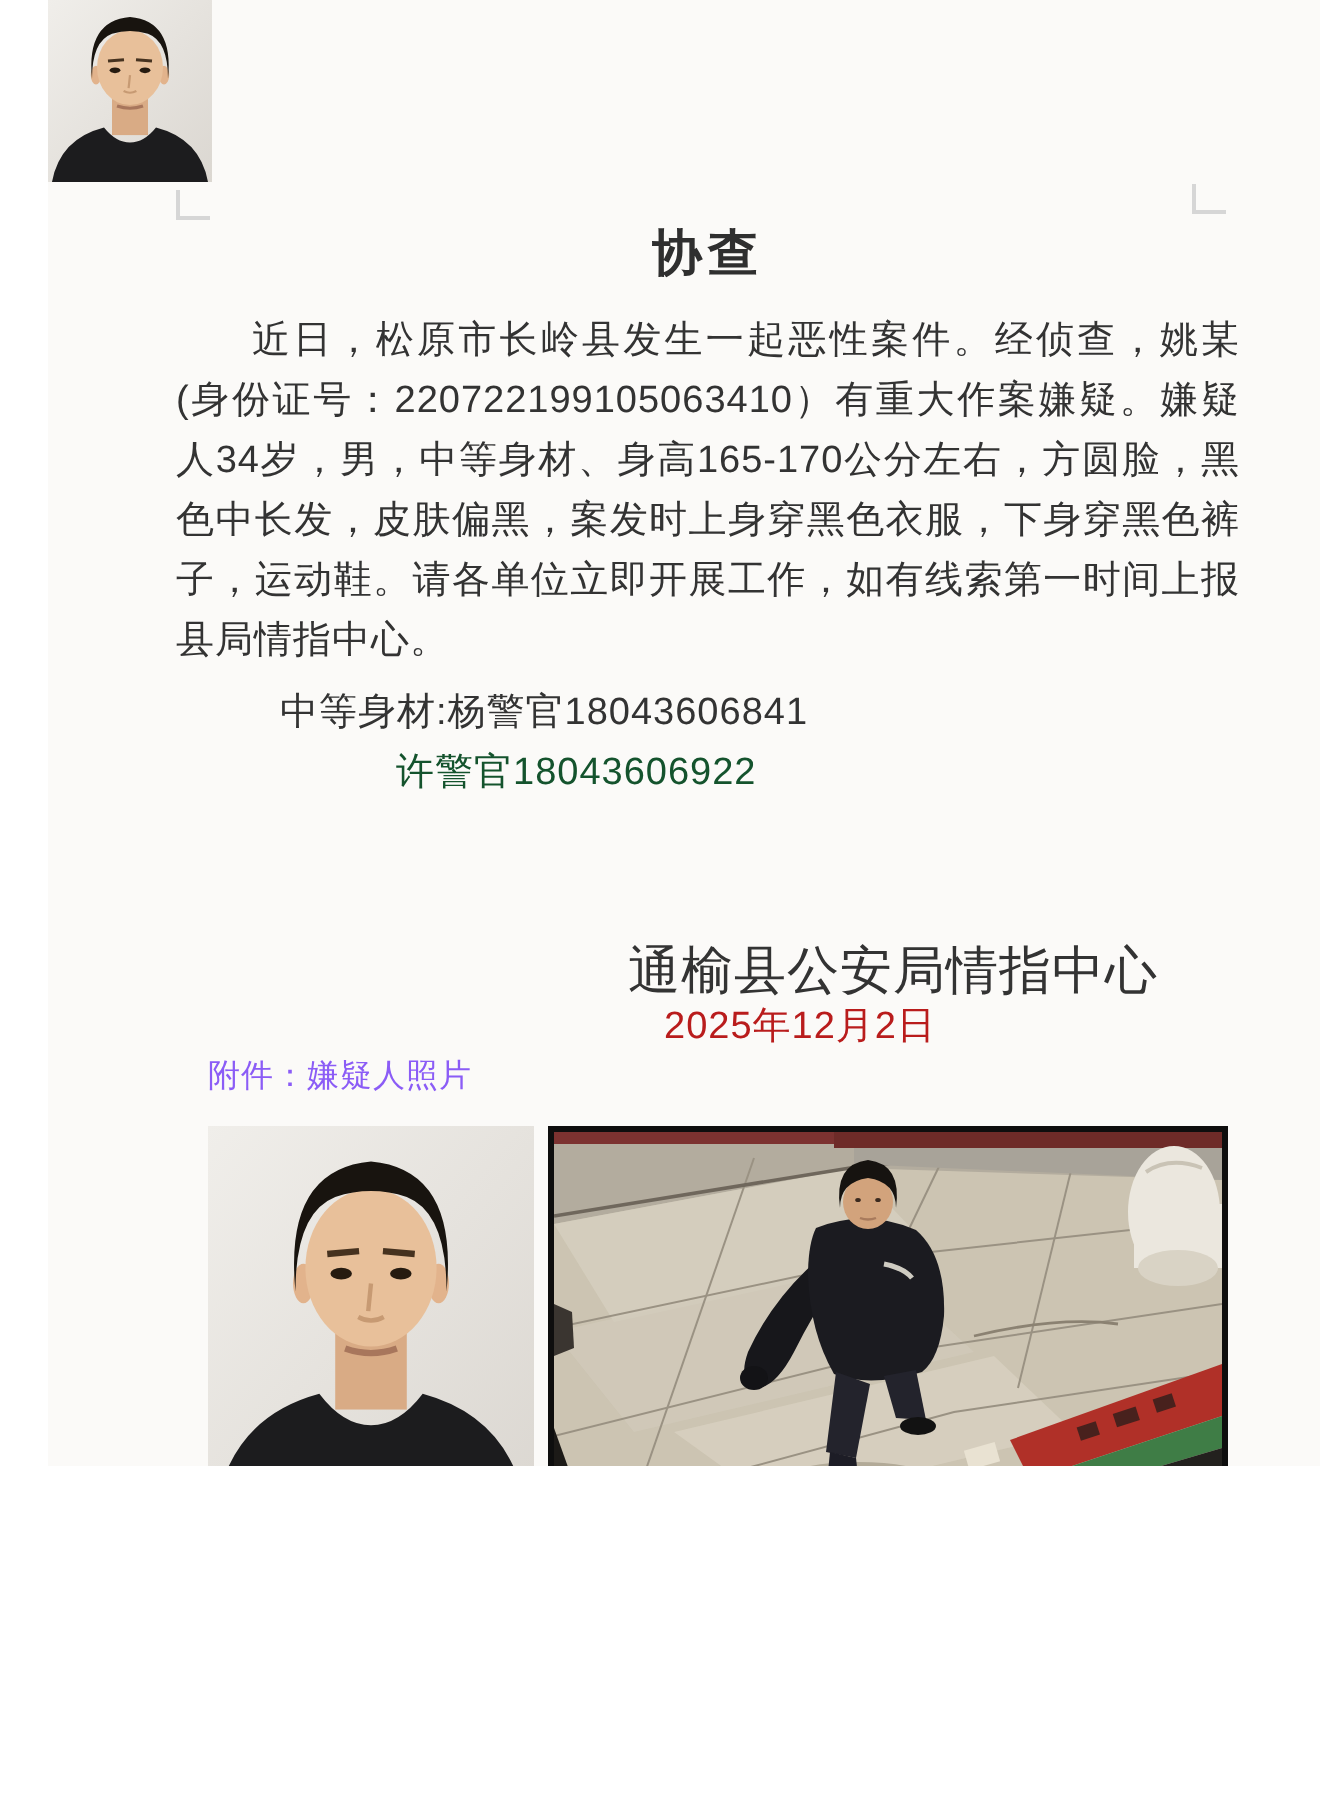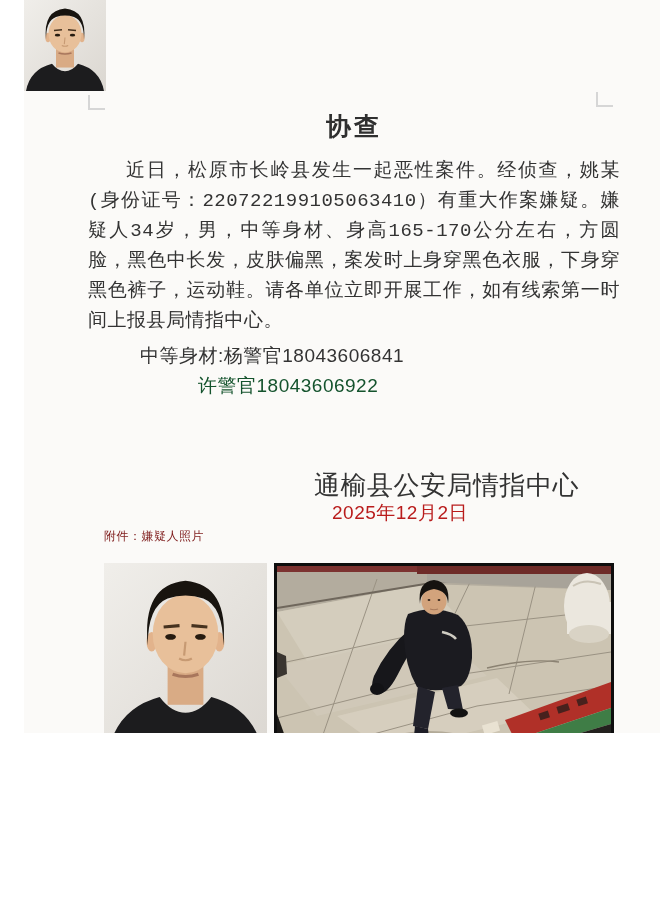--- a/index.html
+++ b/index.html
@@ -25,27 +25,26 @@
     position:absolute;left:65px;top:110px;width:530px;
     text-align:center;font-size:25px;font-weight:600;
     color:#2f2f2f;letter-spacing:3px;
   }
   .body-text{
     position:absolute;left:64px;top:156px;width:532px;
     font-size:19px;line-height:30px;color:#333333;
     letter-spacing:0.5px;
     text-align:justify;text-justify:inter-ideograph;
     text-indent:2em;
-    font-family:Liberation Mono, monospace;
   }
   .contact1{position:absolute;left:116px;top:343px;font-size:19px;color:#333;letter-spacing:0.5px;}
   .contact2{position:absolute;left:174px;top:373px;font-size:19px;color:#14532d;letter-spacing:0.5px;}
   .issuer{position:absolute;left:290px;top:468px;font-size:26px;color:#333;letter-spacing:0.5px;}
   .date{position:absolute;left:308px;top:500px;font-size:19px;color:#b91c1c;letter-spacing:0.5px;}
-  .attach-label{position:absolute;left:80px;top:528px;font-size:12px;color:#7f1d1d;letter-spacing:0.5px;}
+  .attach-label{position:absolute;left:80px;top:528px;font-size:16px;color:#8b5cf6;letter-spacing:0.5px;}
   
   .photos{position:absolute;left:80px;top:563px;display:flex;gap:7px;align-items:flex-start;}
   .portrait-photo{width:163px;height:191px;display:block;}
   .surv-frame{
     width:334px;height:187px;border:3px solid #0e0e0e;background:#ccc4b2;
     display:block;
   }
   .surv-frame svg{display:block;}
   
   .watermark{

